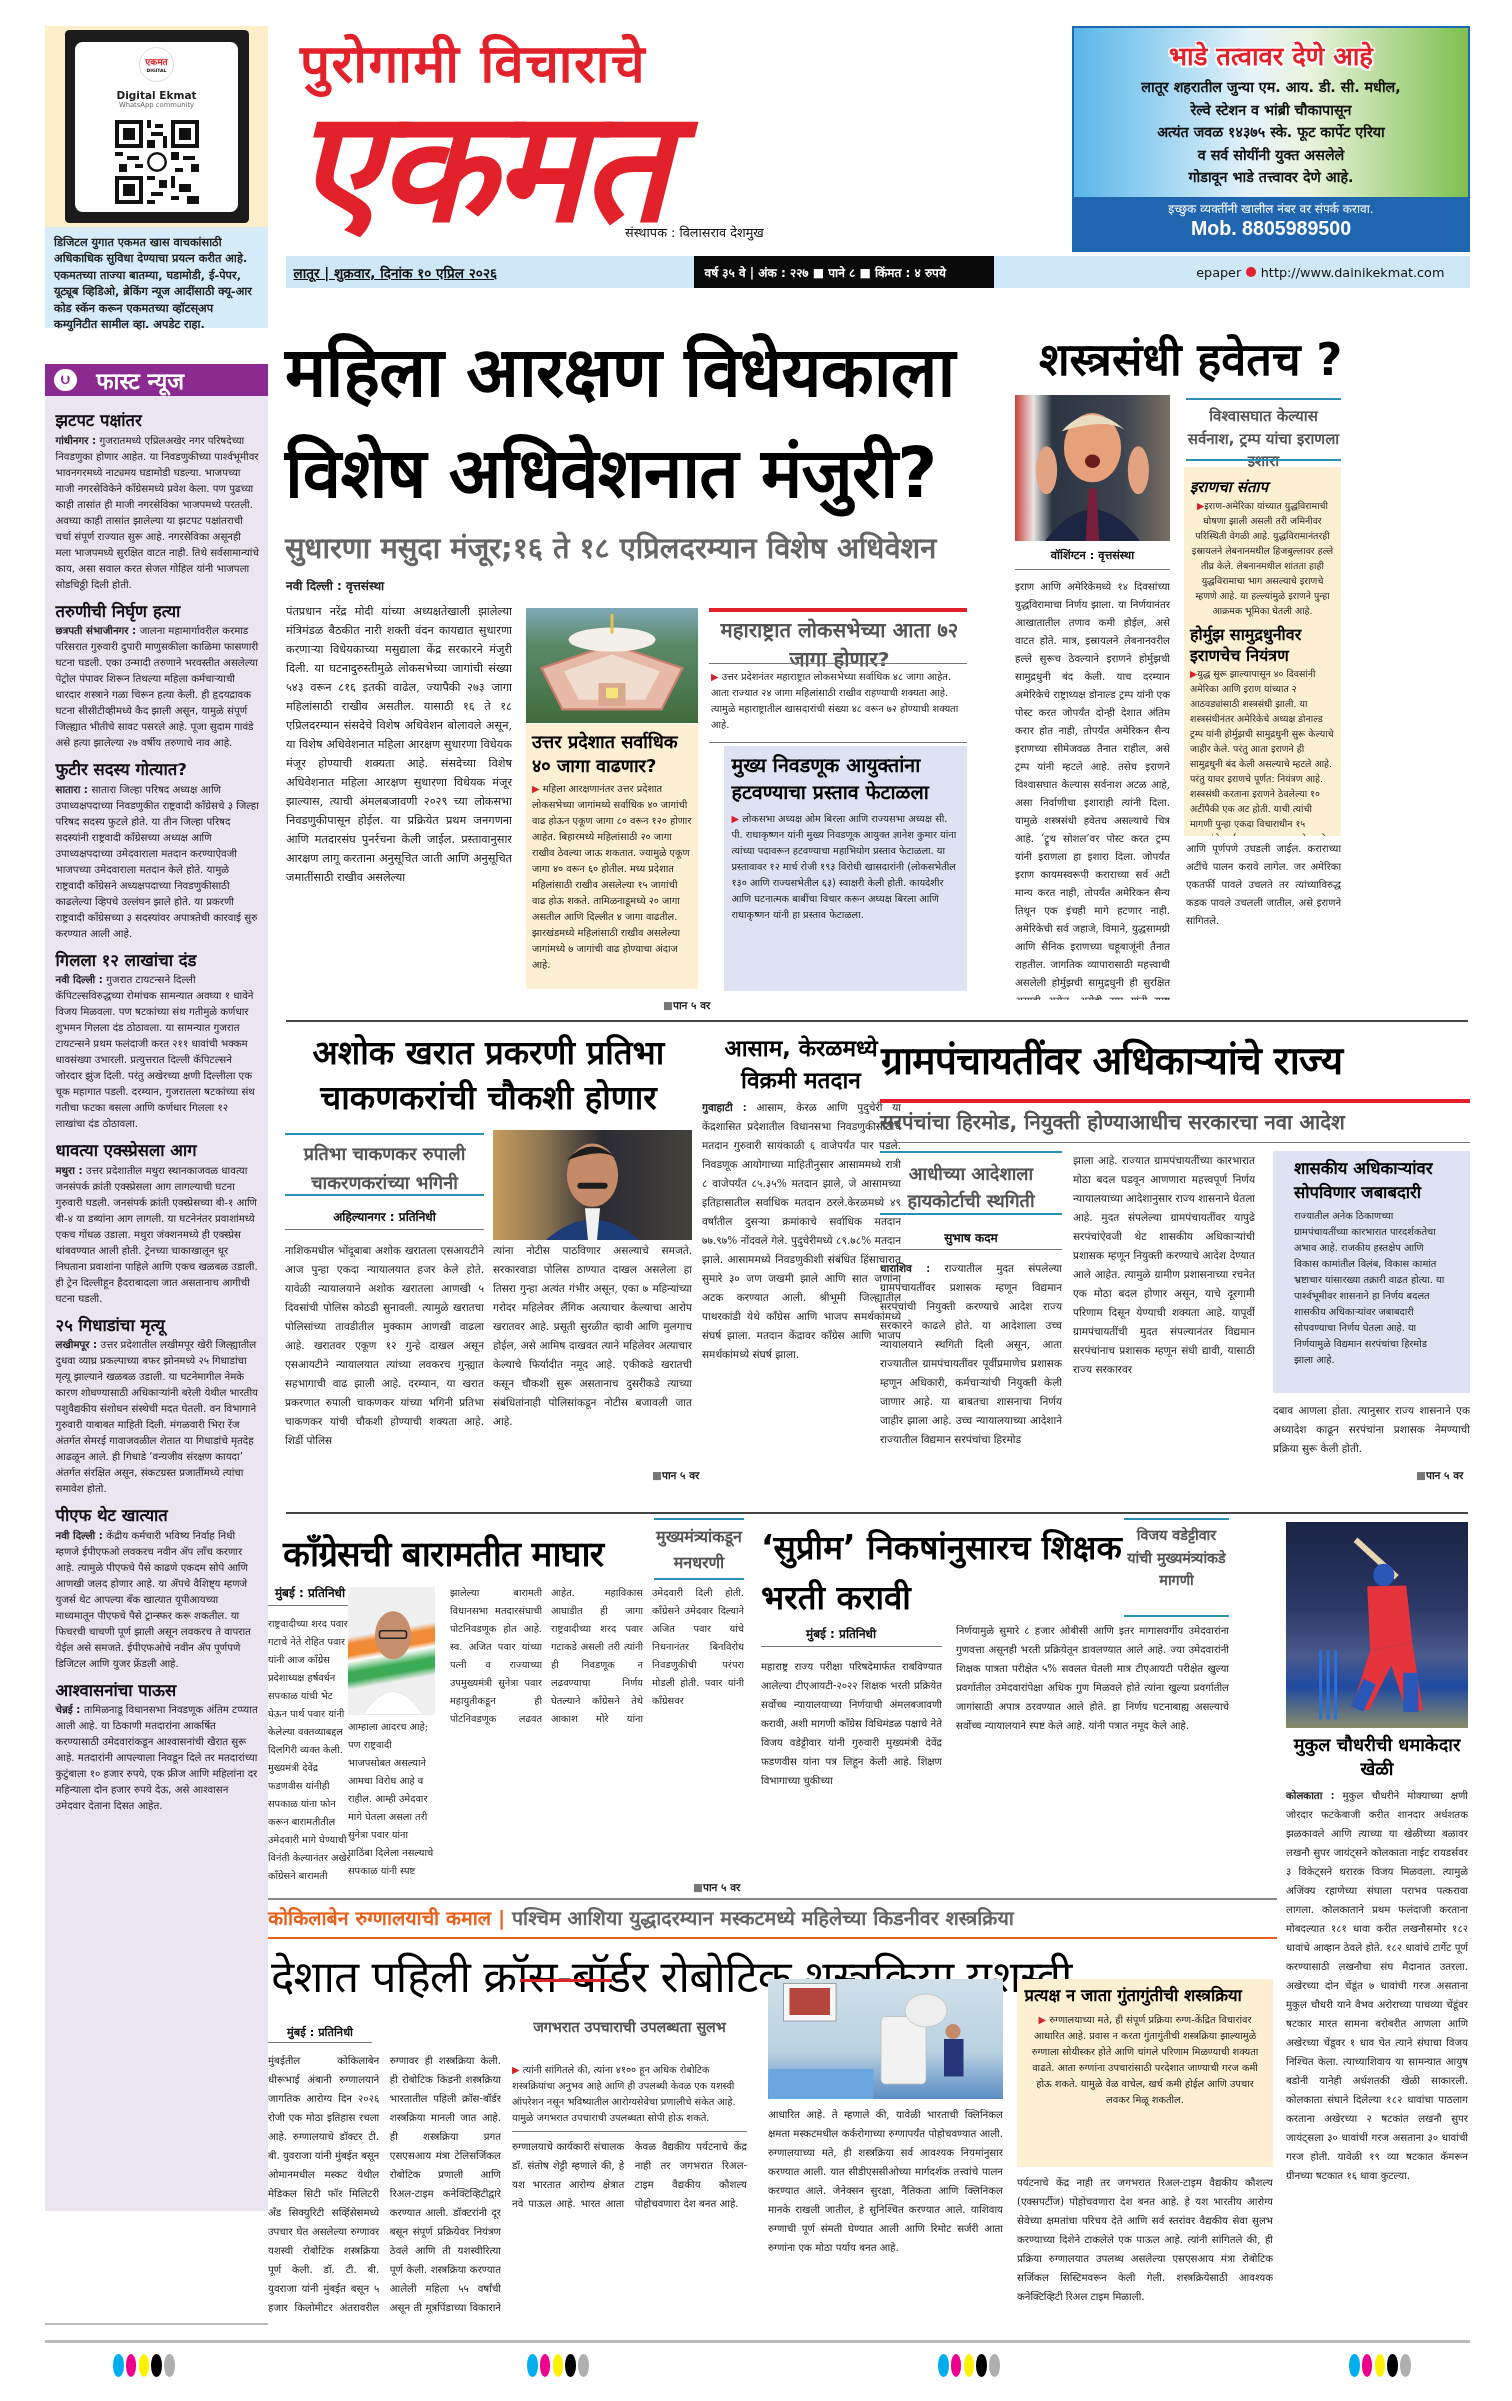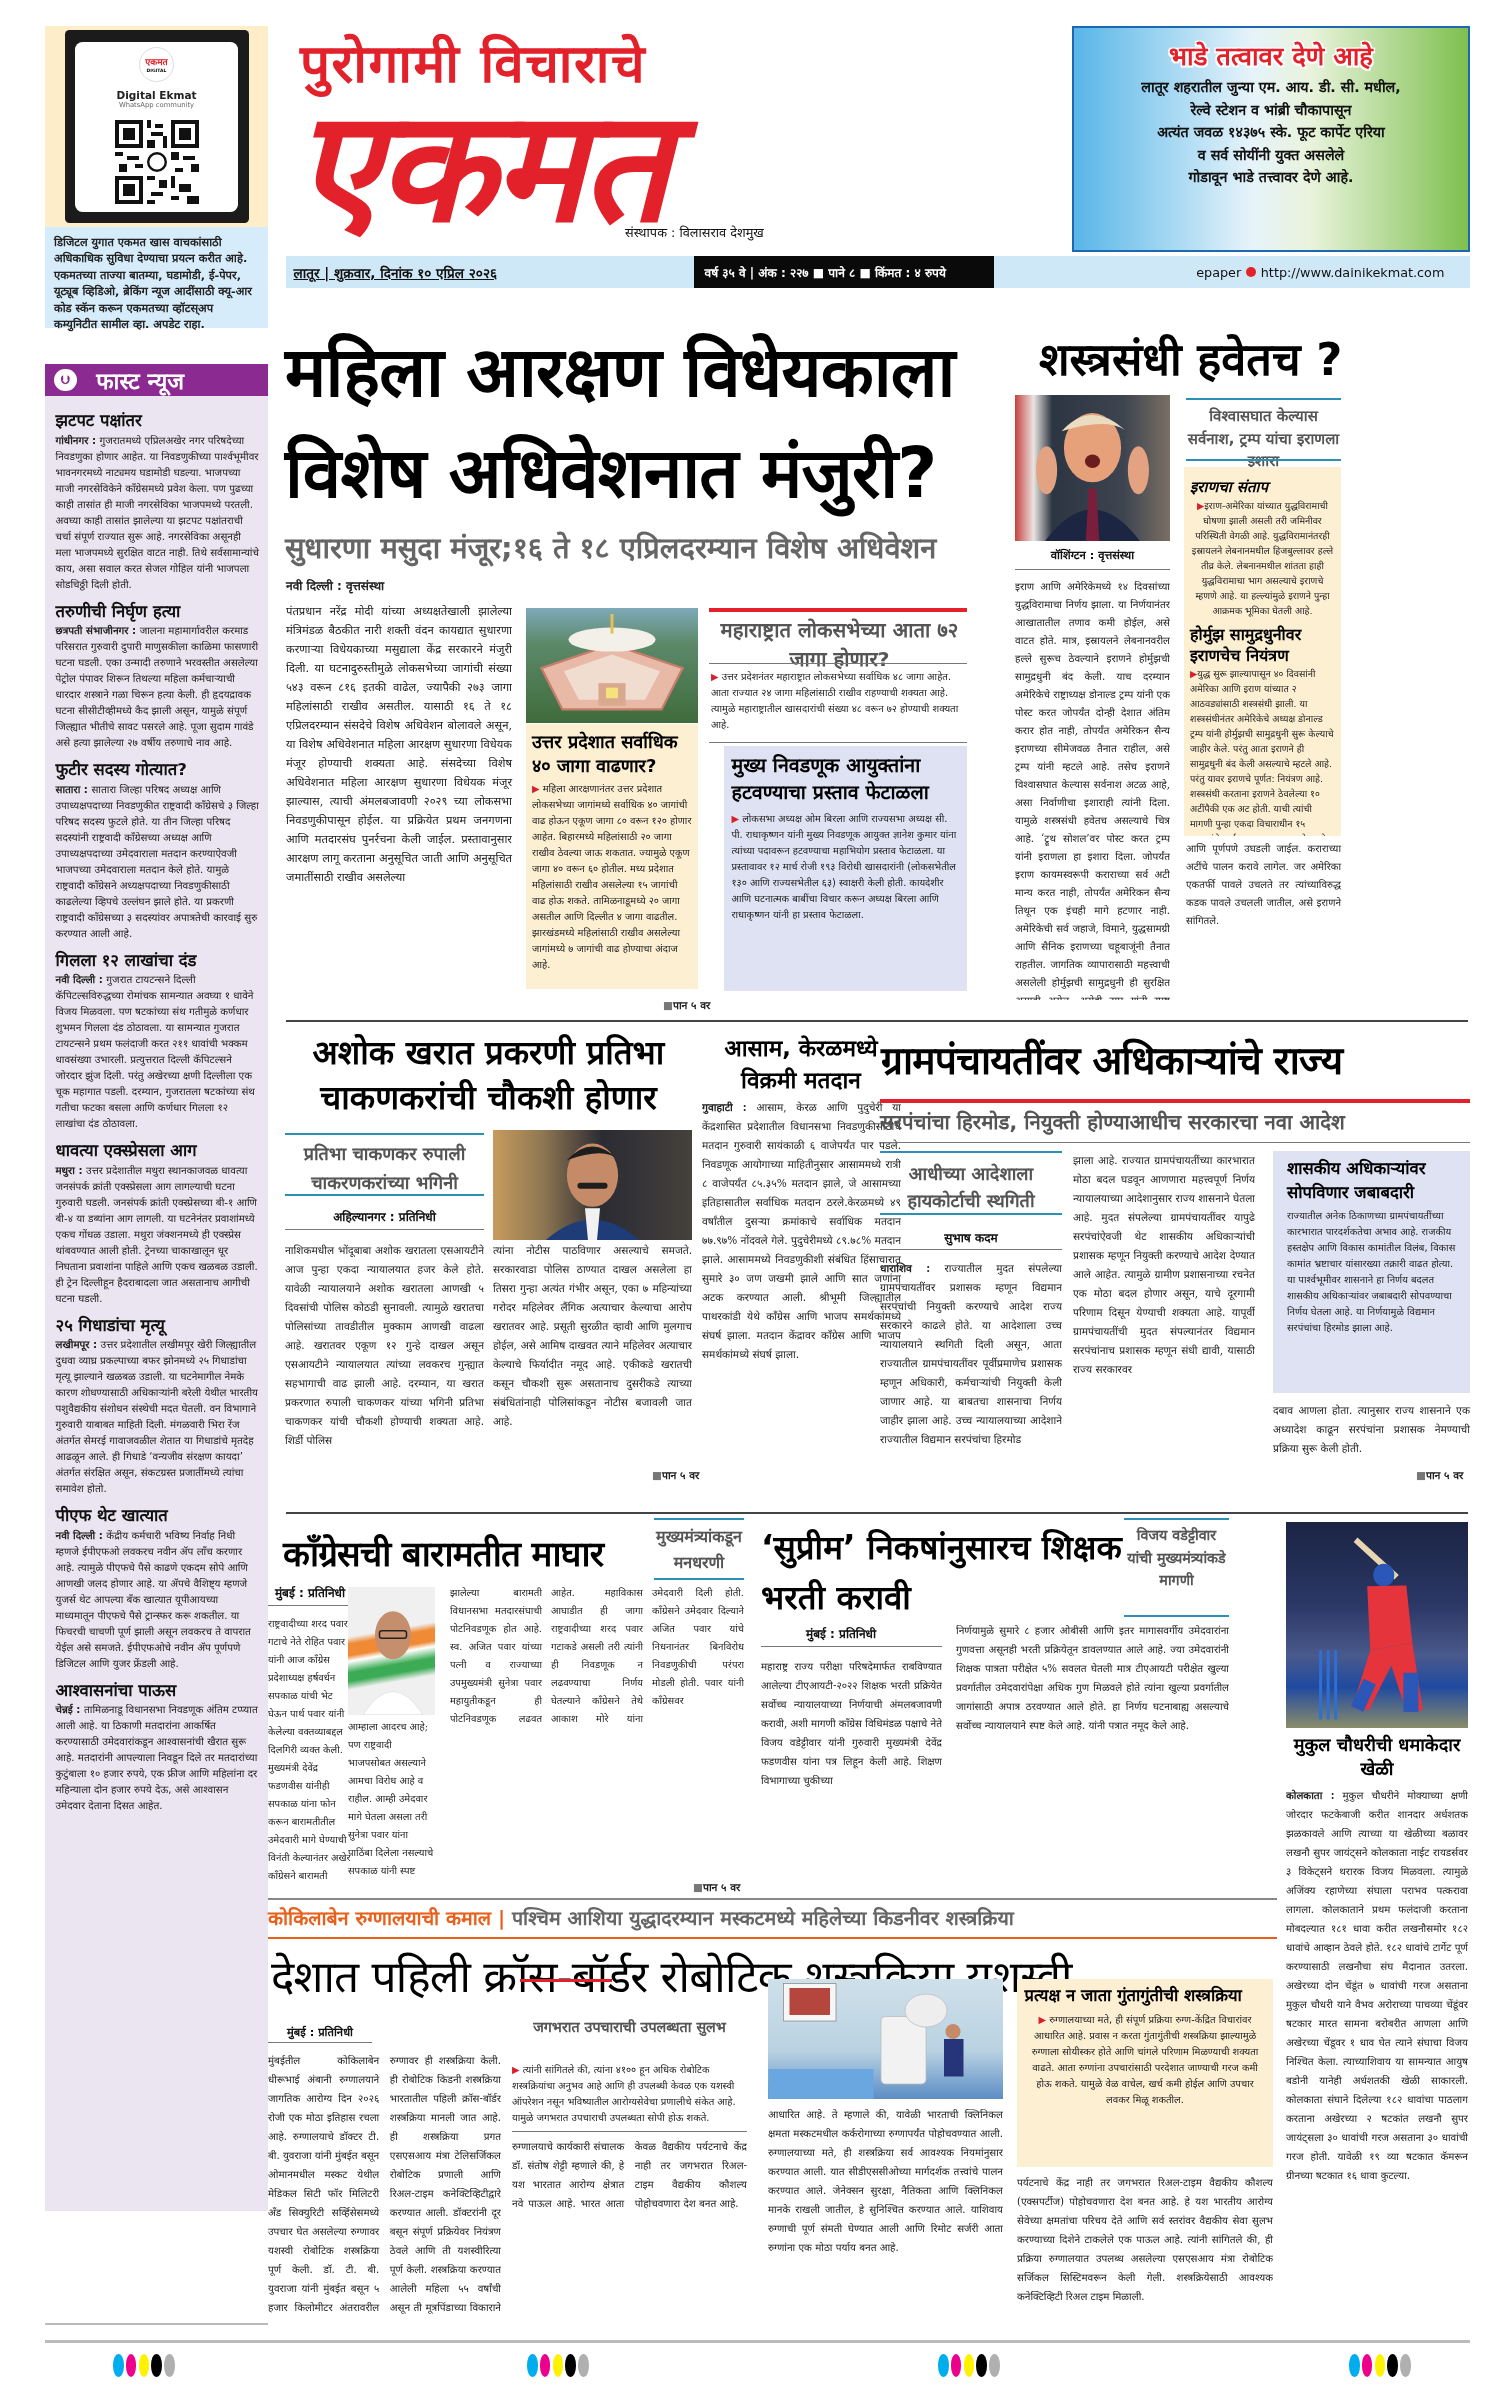--- a/index.html
+++ b/index.html
@@ -142,20 +142,24 @@
 
 <div class="abs" style="left:1072px; top:25.6px; width:398px; height:226px; border:2.3px solid #1d68b3; background:linear-gradient(90deg,#58b6e8 0%,#e6f3fa 45%,#e9f3dc 60%,#7ec04f 100%);">
   <div style="text-align:center; font-size:25.6px; font-weight:bold; color:#e3212b; margin-top:10.5px; text-shadow:1.5px 1.5px 0 #fff,-1.5px -1.5px 0 #fff,1.5px -1.5px 0 #fff,-1.5px 1.5px 0 #fff;">भाडे तत्वावर देणे आहे</div>
   <div id="advert-lines" style="text-align:center; font-size:14.3px; font-weight:bold; line-height:22.6px; color:#111; margin-top:3px;">
       <div>लातूर शहरातील जुन्या एम. आय. डी. सी. मधील,</div>
       <div>रेल्वे स्टेशन व भांब्री चौकापासून</div>
       <div>अत्यंत जवळ १४३७५ स्के. फूट कार्पेट एरिया</div>
       <div>व सर्व सोयींनी युक्त असलेले</div>
       <div>गोडावून भाडे तत्त्वावर देणे आहे.</div>
     </div>
+  <div style="position:absolute; left:0; right:0; bottom:0; height:53px; background:#1f65b0; text-align:center; color:#fff;">
+    <div style="font-size:12px; margin-top:3.8px;">इच्छुक व्यक्तींनी खालील नंबर वर संपर्क करावा.</div>
+    <div style="font-size:19.6px; font-weight:bold; font-family:'Liberation Sans',sans-serif;">Mob. 8805989500</div>
+  </div>
 </div>
 
 <div class="abs hd" style="left:285px; top:331px; font-size:69px; line-height:83px; letter-spacing:-0.8px;">महिला आरक्षण विधेयकाला</div>
 <div class="abs hd" style="left:285px; top:432px; font-size:69px; line-height:83px; letter-spacing:-0.8px;">विशेष अधिवेशनात मंजुरी?</div>
 <div class="abs grey-head" style="left:285px; top:529px; font-size:29px; line-height:38px; color:#666;">सुधारणा मसुदा मंजूर;१६ ते १८ एप्रिलदरम्यान विशेष अधिवेशन</div>
 <div class="abs" style="left:286px; top:577px; font-size:12px; font-weight:bold; color:#222;">नवी दिल्ली : वृत्तसंस्था</div>
 <div class="abs body-text" style="left:286px; top:602px; width:226px; height:399px; column-count:1;">
   <span>पंतप्रधान नरेंद्र मोदी यांच्या अध्यक्षतेखाली झालेल्या मंत्रिमंडळ बैठकीत नारी शक्ती वंदन कायद्यात सुधारणा करणाऱ्या विधेयकाच्या मसुद्याला केंद्र सरकारने मंजुरी दिली. या घटनादुरुस्तीमुळे लोकसभेच्या जागांची संख्या ५४३ वरून ८१६ इतकी वाढेल, ज्यापैकी २७३ जागा महिलांसाठी राखीव असतील. यासाठी १६ ते १८ एप्रिलदरम्यान संसदेचे विशेष अधिवेशन बोलावले असून, या विशेष अधिवेशनात महिला आरक्षण सुधारणा विधेयक मंजूर होण्याची शक्यता आहे. संसदेच्या विशेष अधिवेशनात महिला आरक्षण सुधारणा विधेयक मंजूर झाल्यास, त्याची अंमलबजावणी २०२९ च्या लोकसभा निवडणुकीपासून होईल. या प्रक्रियेत प्रथम जनगणना आणि मतदारसंघ पुनर्रचना केली जाईल. प्रस्तावानुसार आरक्षण लागू करताना अनुसूचित जाती आणि अनुसूचित जमातींसाठी राखीव असलेल्या</span>
 </div>
 
@@ -270,21 +274,21 @@
 <div class="blue-rule" style="left:880px; top:1213px; width:182px;"></div>
 <div class="abs" style="left:880px; top:1229px; width:182px; text-align:center; font-size:12px; font-weight:bold;">सुभाष कदम</div>
 <div class="rule-thin" style="left:880px; top:1249px; width:182px;"></div>
 <div class="abs body-text" style="left:880px; top:1259px; width:182px; font-size:10.5px; line-height:19px; height:226px; overflow:hidden;">
   <span style="font-weight:bold;">धाराशिव :</span>
   <span>राज्यातील मुदत संपलेल्या ग्रामपंचायतींवर प्रशासक म्हणून विद्यमान सरपंचांची नियुक्ती करण्याचे आदेश राज्य सरकारने काढले होते. या आदेशाला उच्च न्यायालयाने स्थगिती दिली असून, आता राज्यातील ग्रामपंचायतींवर पूर्वीप्रमाणेच प्रशासक म्हणून अधिकारी, कर्मचाऱ्यांची नियुक्ती केली जाणार आहे. या बाबतचा शासनाचा निर्णय जाहीर झाला आहे. उच्च न्यायालयाच्या आदेशाने राज्यातील विद्यमान सरपंचांचा हिरमोड</span>
 </div>
 <div class="abs body-text" style="left:1073px; top:1151px; width:182px; font-size:10.5px; line-height:19px; height:335px; overflow:hidden;">
   <span>झाला आहे. राज्यात ग्रामपंचायतींच्या कारभारात मोठा बदल घडवून आणणारा महत्त्वपूर्ण निर्णय न्यायालयाच्या आदेशानुसार राज्य शासनाने घेतला आहे. मुदत संपलेल्या ग्रामपंचायतींवर यापुढे सरपंचांऐवजी थेट शासकीय अधिकाऱ्यांची प्रशासक म्हणून नियुक्ती करण्याचे आदेश देण्यात आले आहेत. त्यामुळे ग्रामीण प्रशासनाच्या रचनेत एक मोठा बदल होणार असून, याचे दूरगामी परिणाम दिसून येण्याची शक्यता आहे. यापूर्वी ग्रामपंचायतींची मुदत संपल्यानंतर विद्यमान सरपंचांनाच प्रशासक म्हणून संधी द्यावी, यासाठी राज्य सरकारवर</span>
 </div>
-<div class="abs" style="left:1273px; top:1151px; width:197px; height:242px; background:#dfe2f3; padding:6px 14px;">
+<div class="abs" style="left:1273px; top:1151px; width:197px; height:242px; background:#dfe2f3; padding:6px 21px;">
   <div class="hd" style="font-size:16.6px; line-height:24px;">शासकीय अधिकाऱ्यांवर सोपविणार जबाबदारी</div>
   <div class="sans-text" style="font-size:9.8px; line-height:16px; margin-top:3px;">राज्यातील अनेक ठिकाणच्या ग्रामपंचायतींच्या कारभारात पारदर्शकतेचा अभाव आहे. राजकीय हस्तक्षेप आणि विकास कामांतील विलंब, विकास कामांत भ्रष्टाचार यांसारख्या तक्रारी वाढत होत्या. या पार्श्वभूमीवर शासनाने हा निर्णय बदलत शासकीय अधिकाऱ्यांवर जबाबदारी सोपवण्याचा निर्णय घेतला आहे. या निर्णयामुळे विद्यमान सरपंचांचा हिरमोड झाला आहे.</div>
 </div>
 <div class="abs body-text" style="left:1273px; top:1401px; width:197px; font-size:10.5px; line-height:19px;">
   <span>दबाव आणला होता. त्यानुसार राज्य शासनाने एक अध्यादेश काढून सरपंचांना प्रशासक नेमण्याची प्रक्रिया सुरू केली होती.</span>
 </div>
 <div class="abs" style="left:1416px; top:1468px;">
   <span class="cont">पान ५ वर</span>
 </div>
 

